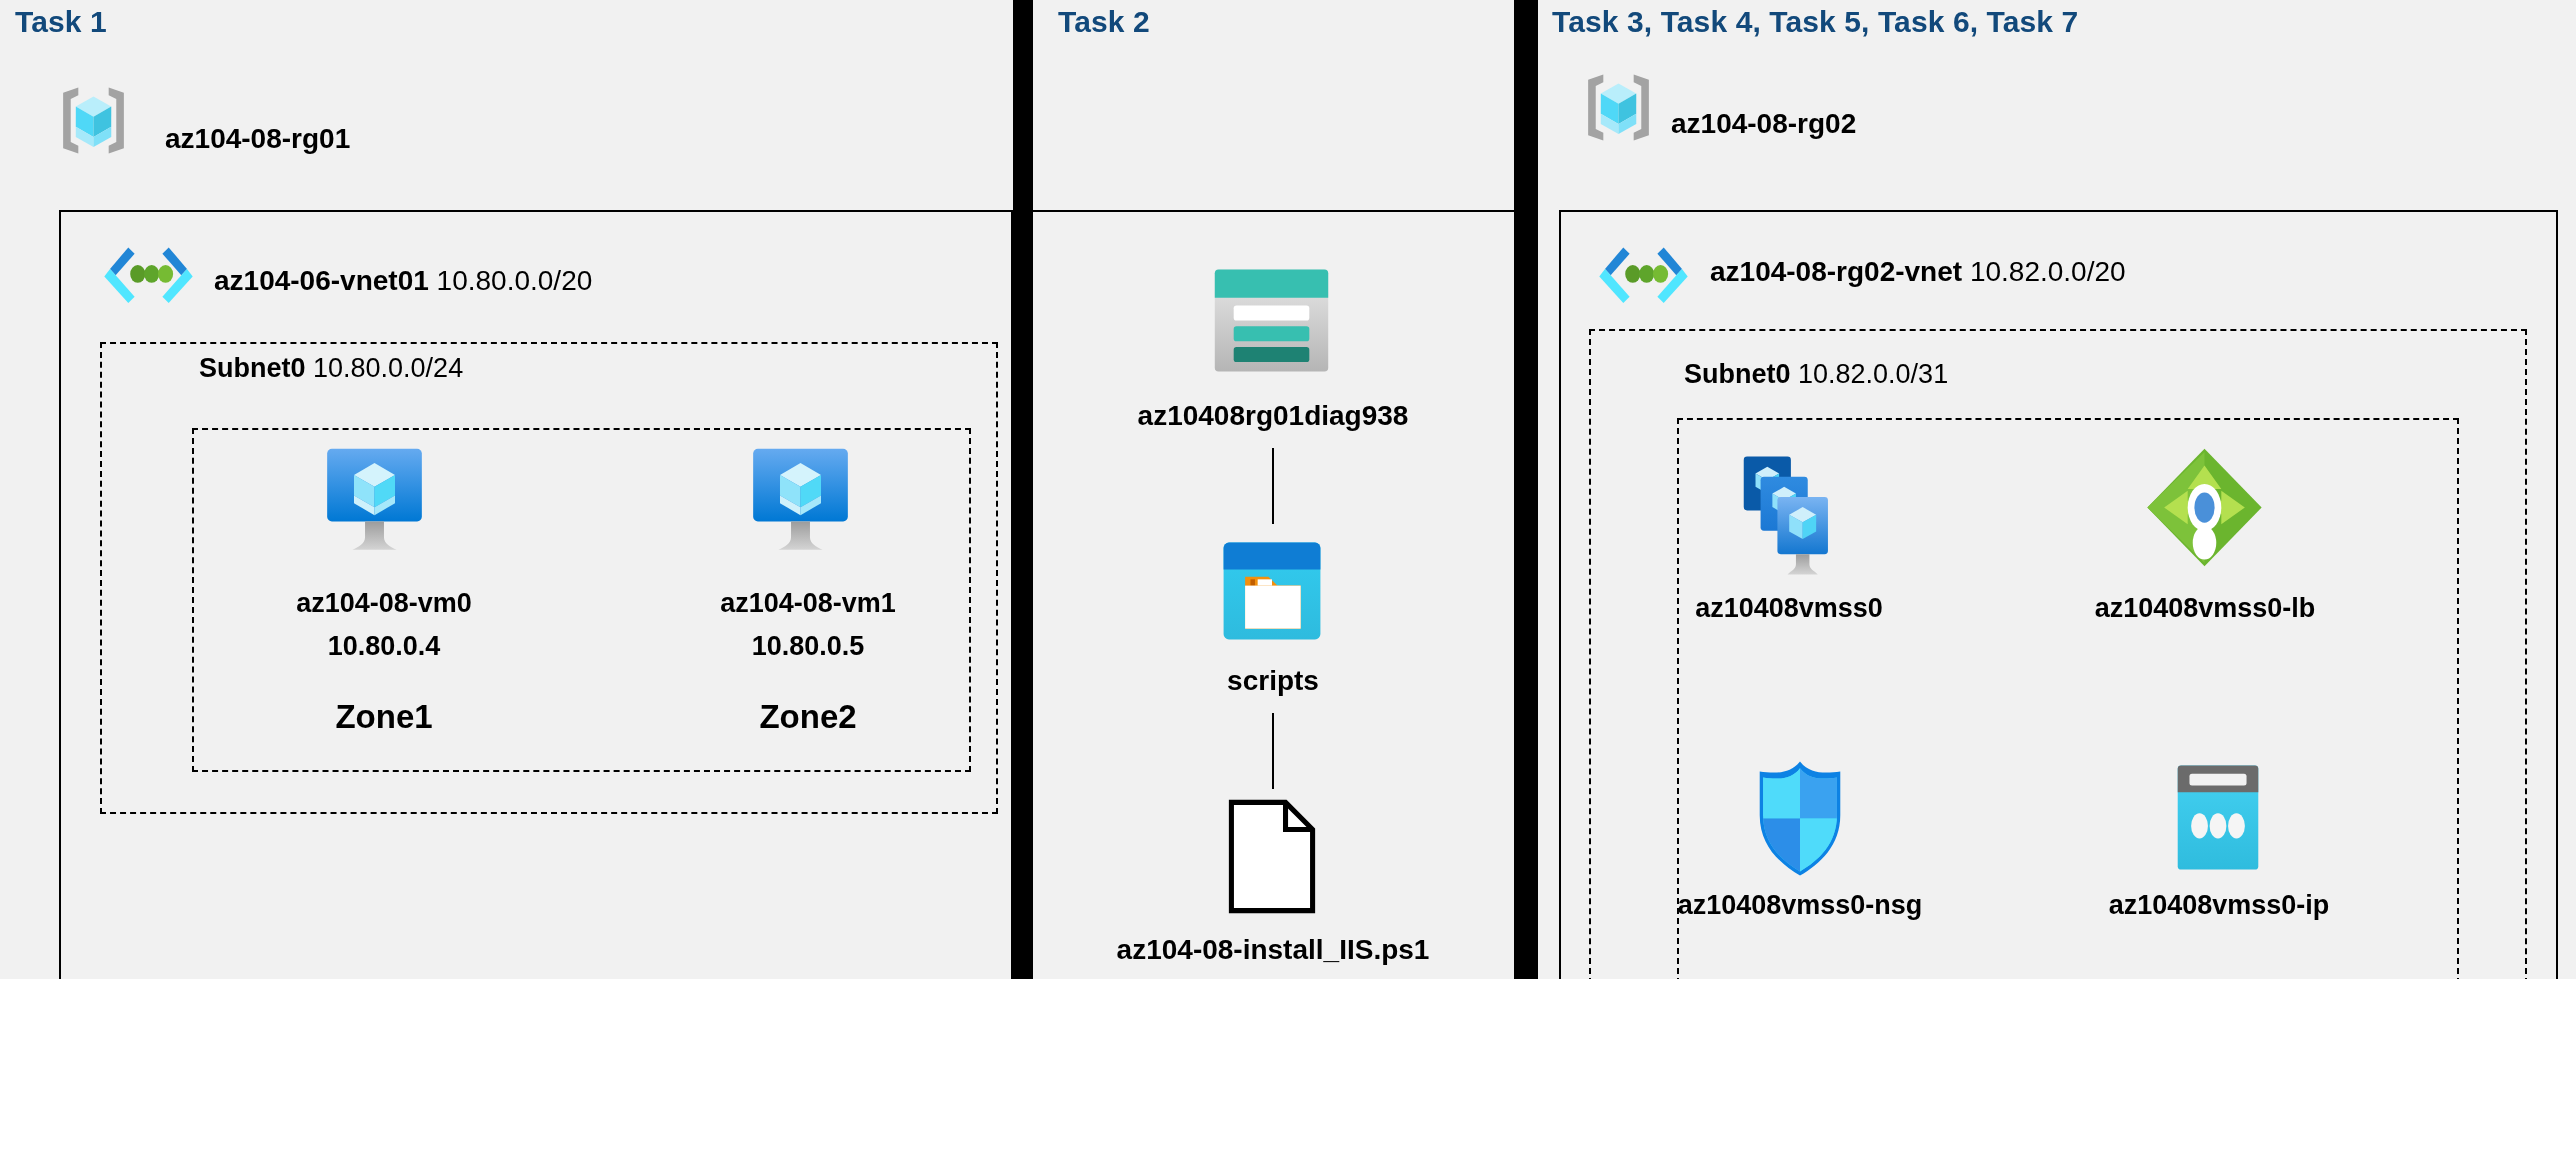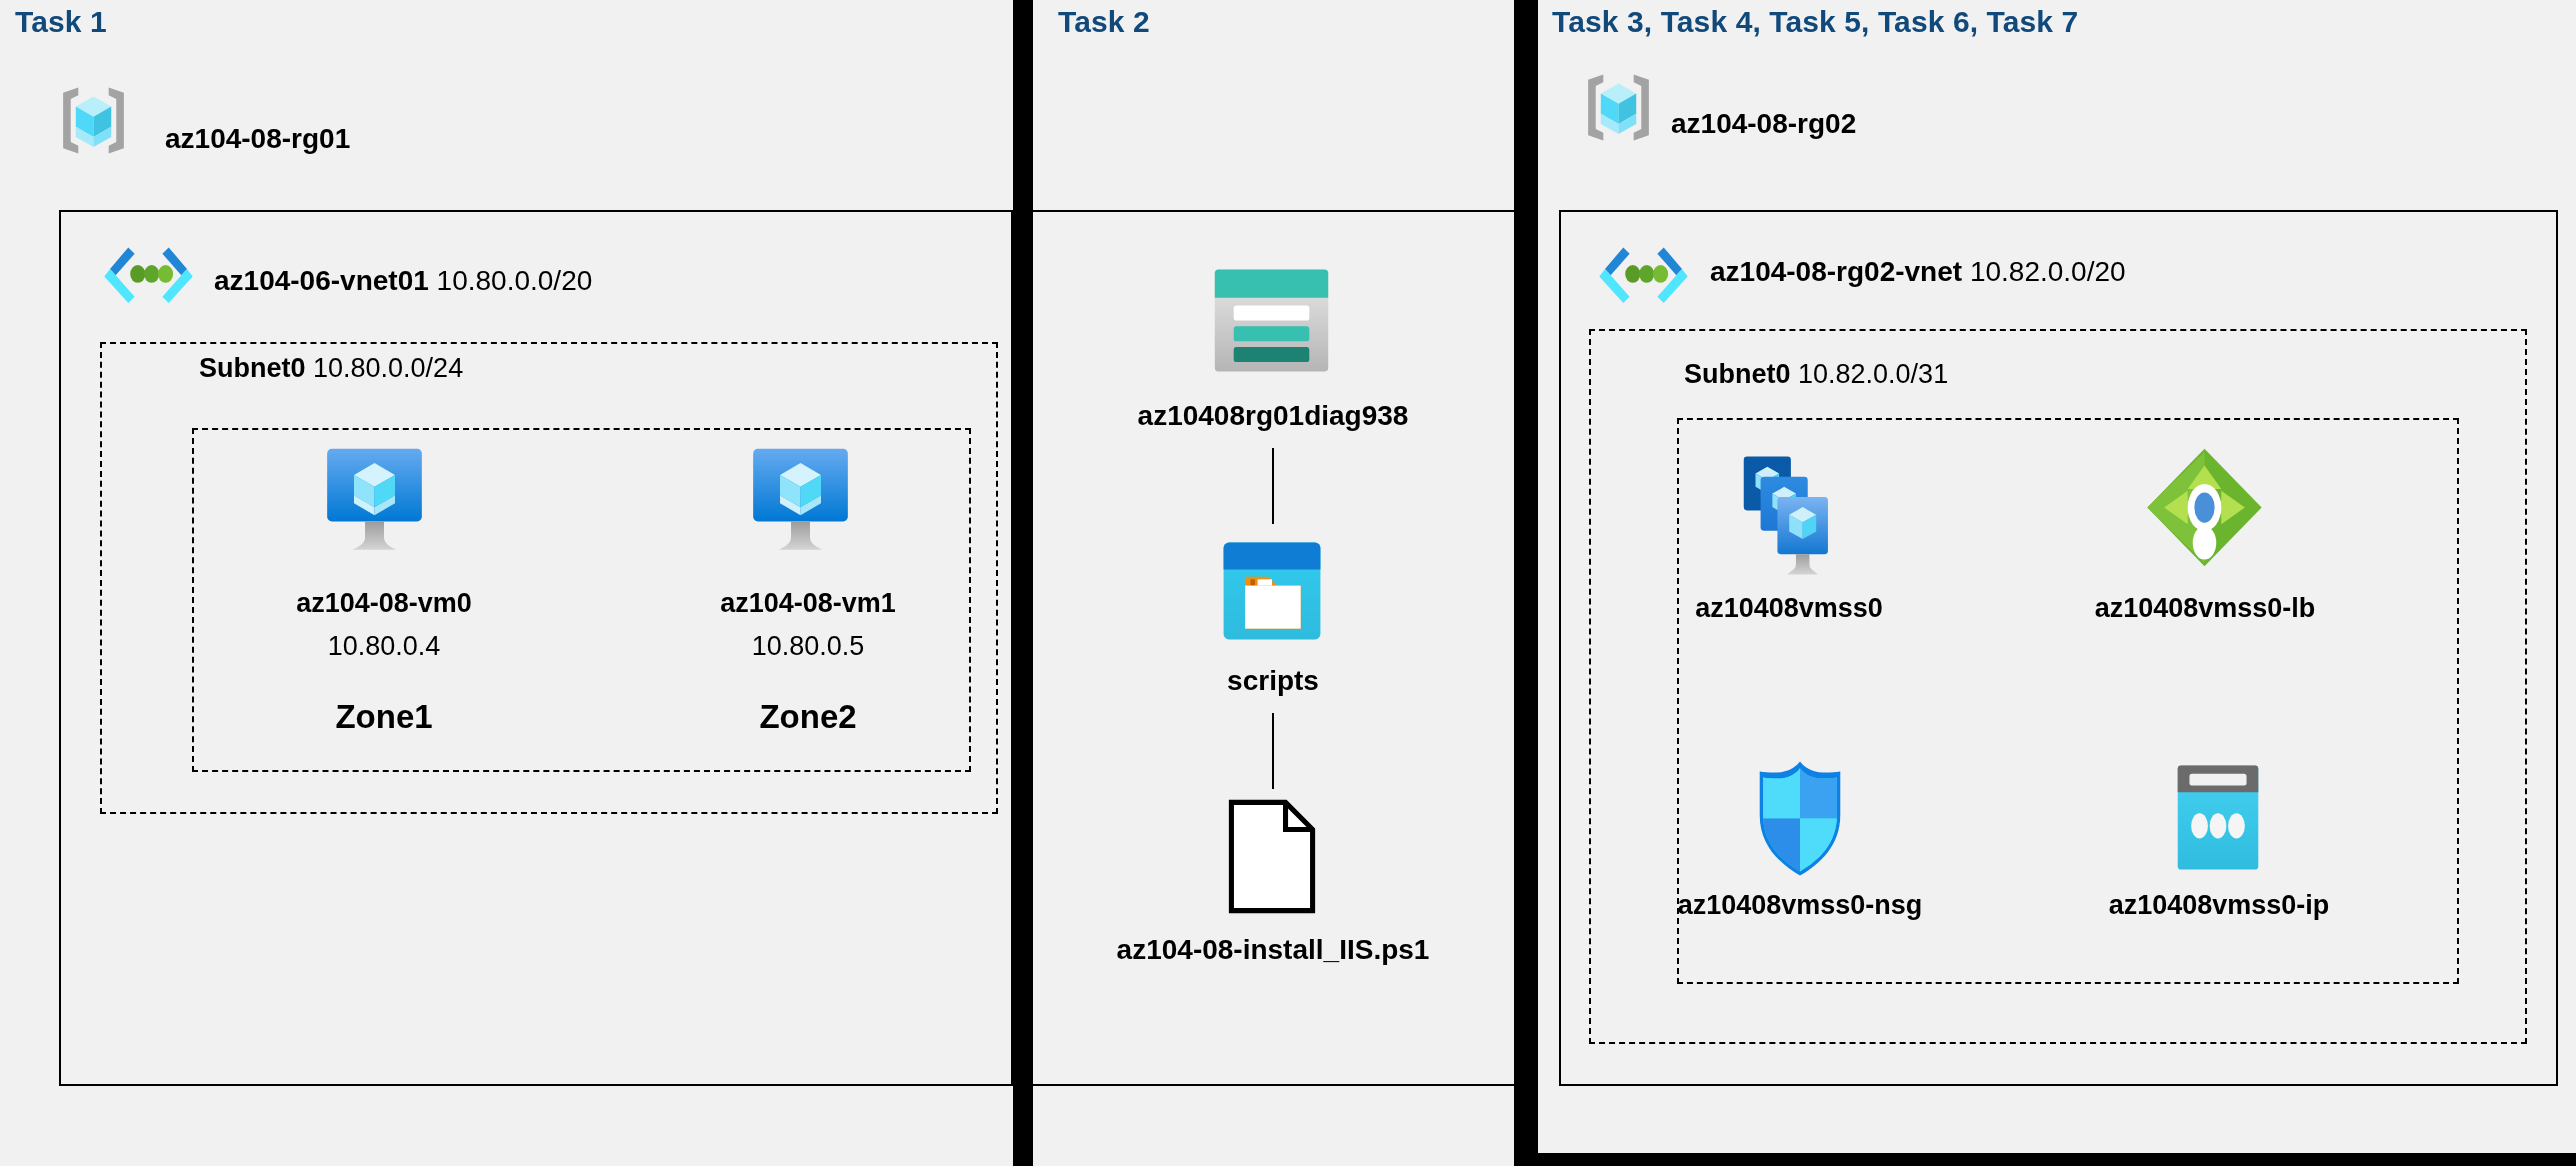--- a/index.html
+++ b/index.html
@@ -5,21 +5,21 @@
 <style>
   * { box-sizing: border-box; }
   html, body {
     margin: 0; padding: 0;
     background: #ffffff;
     font-family: "Liberation Sans", sans-serif;
   }
   #canvas {
     position: relative;
     width: 2576px;
-    height: 1166px;
+    height: 979px;
     background: #5eead4;
     overflow: hidden;
   }
 
   
   .panel {
     position: absolute;
     background: #f1f1f1;
   }
 
@@ -66,21 +66,21 @@
     white-space: nowrap;
     font-size: 27px;
     font-weight: bold;
     color: #000000;
     transform: translateX(-50%);
   }
   .node-sub {
     position: absolute;
     white-space: nowrap;
     font-size: 27px;
-    font-weight: normal;
+    font-weight: bold;
     color: #000000;
     transform: translateX(-50%);
   }
   .node-zone {
     position: absolute;
     text-align: center;
     white-space: nowrap;
     font-size: 33px;
     font-weight: bold;
     color: #000000;

